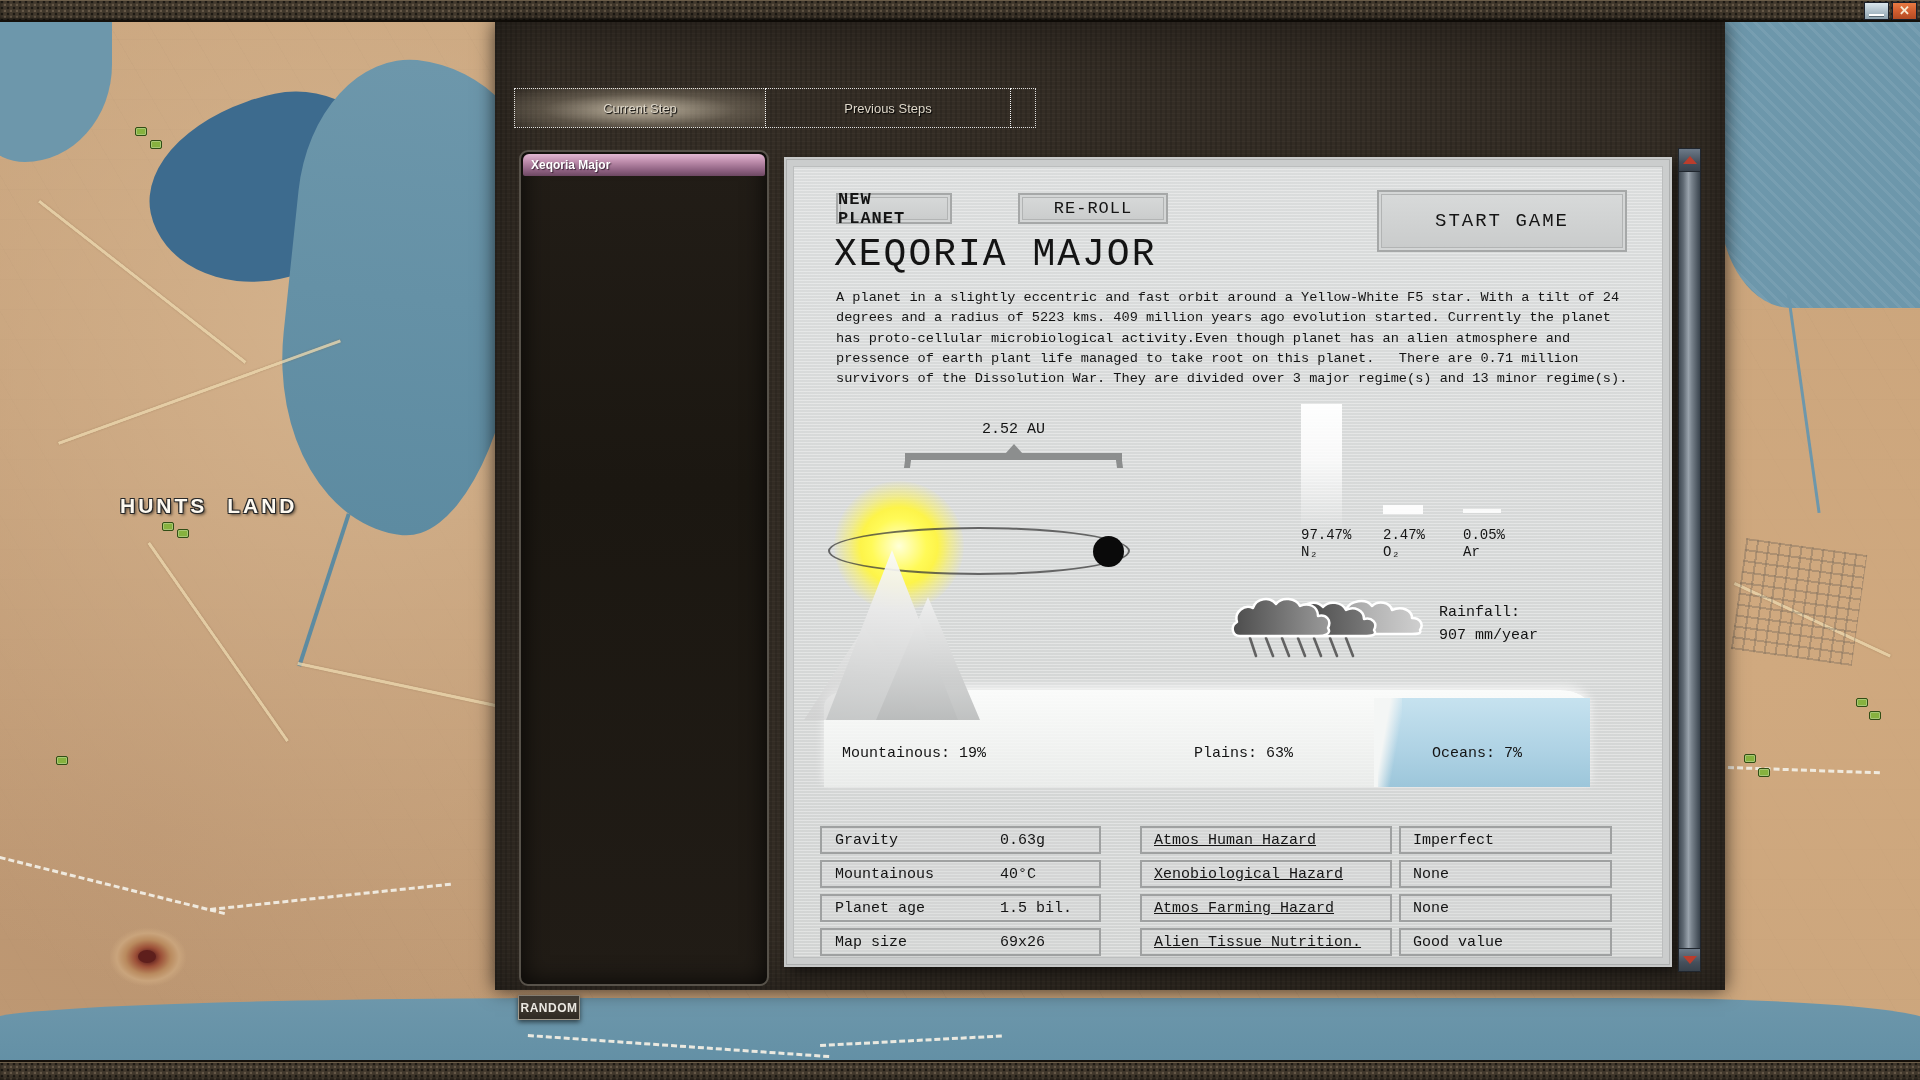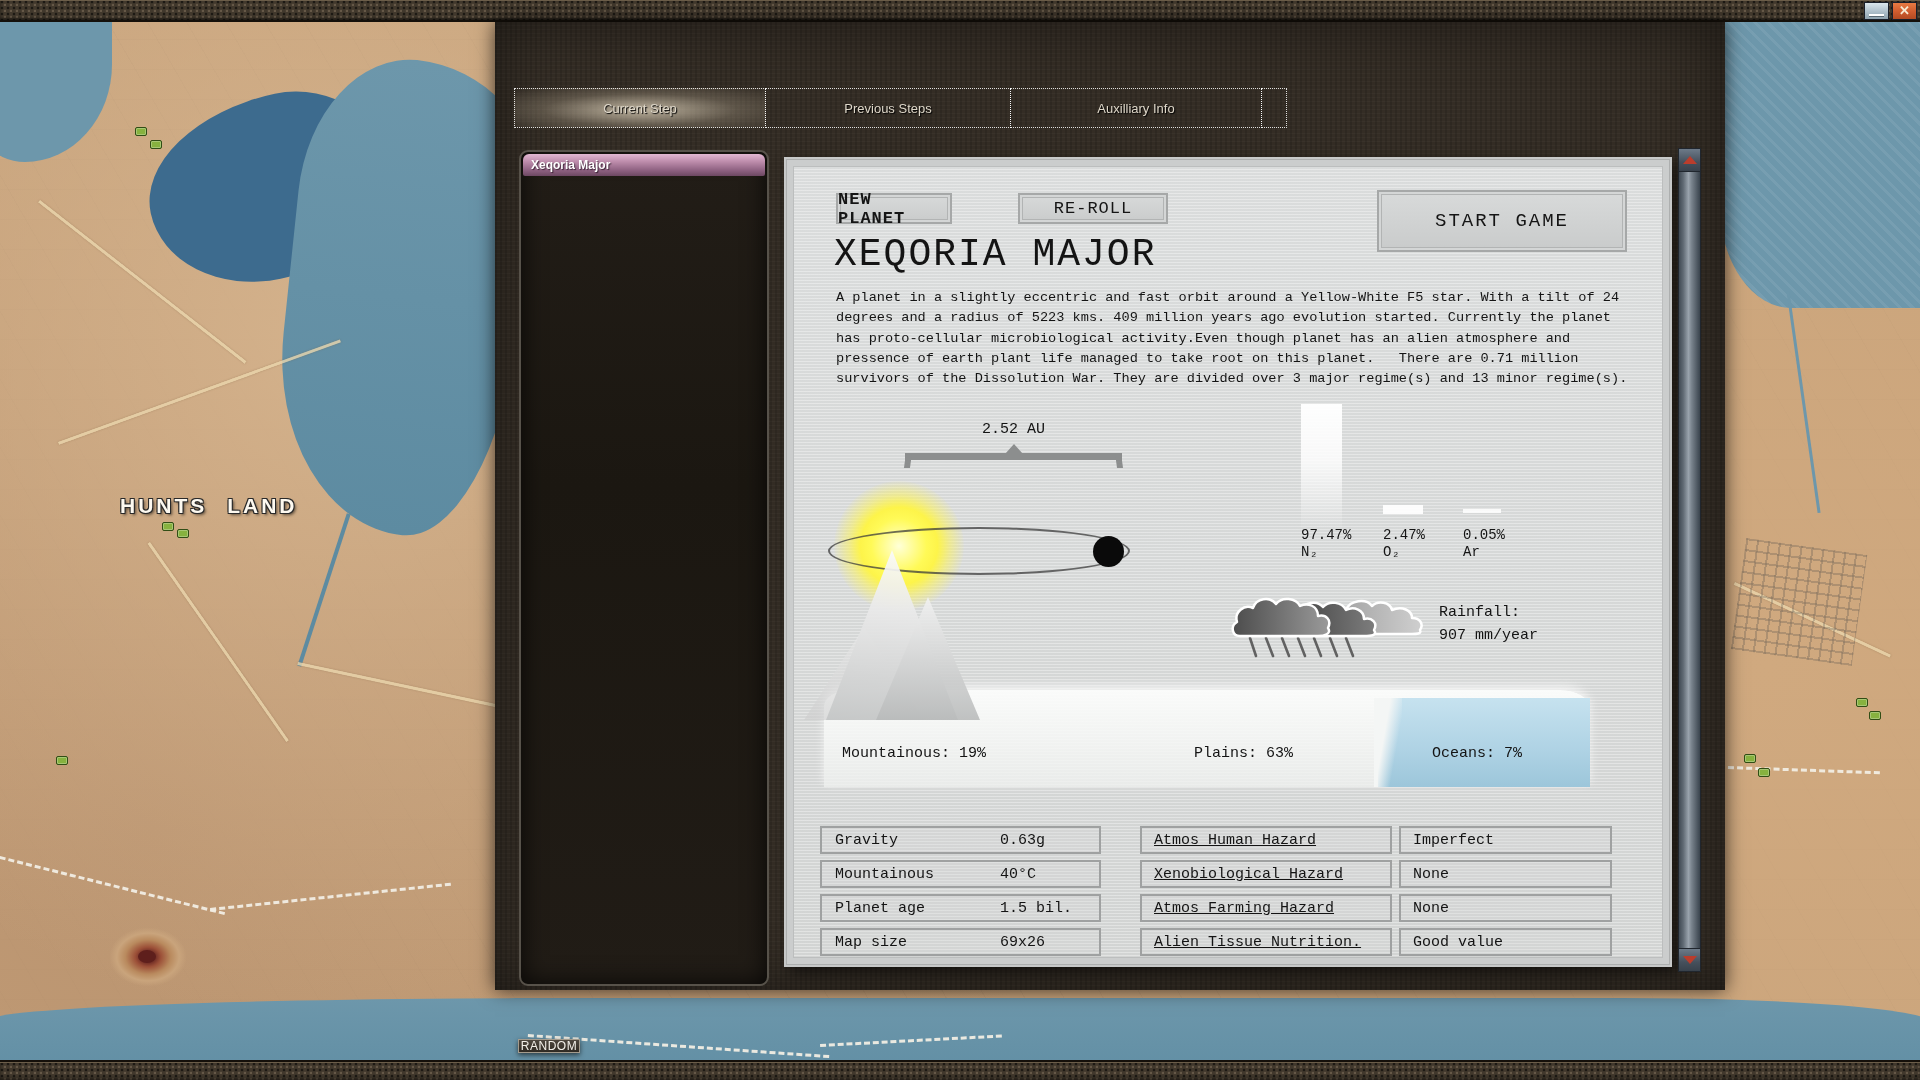--- a/index.html
+++ b/index.html
@@ -71,24 +71,24 @@
   .win-btn { position:absolute; top:2px; width:25px; height:18px; border:1px solid #1a1f2a; }
   .btn-min { right:31px; background:linear-gradient(180deg,#dbe6ec 0%,#aebfca 55%,#8fa2ae 100%); }
   .btn-min .bar { position:absolute; left:4px; right:4px; bottom:3px; height:2px;
     background:#fff; box-shadow:0 1px 0 #5a6a74; }
   .btn-close { right:3px; background:linear-gradient(180deg,#e87b43 0%,#cf5b2e 55%,#b24a22 100%);
     color:#f7ead2; font-weight:bold; font-size:13px; line-height:16px; text-align:center; }
   .mini-btn { position:absolute; left:1632px; top:26px; width:66px; height:27px; border-radius:5px;
     background:linear-gradient(180deg,#a89e92 0%,#6e655a 40%,#4a433a 100%); border:1px solid #241f19;
     color:#fff; font-weight:bold; font-size:13px; display:flex; align-items:center; justify-content:center;
     text-shadow:1px 1px 2px #000; box-shadow:inset 0 1px 1px rgba(255,255,255,.4), 0 2px 4px rgba(0,0,0,.5); }
-  .random-btn { position:absolute; left:518px; top:995px; width:62px; height:14px;
+  .random-btn { position:absolute; left:518px; top:995px; width:62px; height:25px;
     background:linear-gradient(180deg,#4e473e,#2f2a23); border:1px solid #a49c8e; color:#f2efe8;
-    font-weight:normal; font-size:12px; letter-spacing:.5px; display:flex; align-items:center;
-    justify-content:center; box-shadow:0 2px 5px rgba(0,0,0,.6);margin-top:44px; }
+    font-weight:bold; font-size:12px; letter-spacing:.5px; display:flex; align-items:center;
+    justify-content:center; box-shadow:0 2px 5px rgba(0,0,0,.6); }
 
   
   .main-panel { position:absolute; left:495px; top:22px; width:1230px; height:968px;
     background-color:#342d25;
     background-image:repeating-linear-gradient(90deg, rgba(0,0,0,.12) 0 2px, transparent 2px 5px),
                      repeating-linear-gradient(0deg, rgba(255,255,255,.025) 0 1px, transparent 1px 4px);
     box-shadow:0 0 18px rgba(0,0,0,.7), inset 0 0 60px rgba(0,0,0,.45); }
 
   .tabs { position:absolute; left:19px; top:66px; height:40px; display:flex; }
   .tab { border:1px dotted rgba(255,255,255,.85); margin-left:-1px; display:flex; align-items:center;
@@ -237,21 +237,20 @@
   </div>
   <div class="win-btn btn-close">✕</div>
   <div class="mini-btn">MINI</div>
   <div class="random-btn">RANDOM</div>
 
   <div class="main-panel">
 
     <div class="tabs">
       <div class="tab active tw1">Current Step</div>
       <div class="tab tw2">Previous Steps</div>
-      <div class="tab tw3">Auxilliary Info</div>
       <div class="tab tstub"></div>
     </div>
 
     <div class="sidebar">
       <div class="sidebar-header">Xeqoria Major</div>
     </div>
 
     <div class="dialog">
 
       <div class="paper-btn btn-new">NEW PLANET</div>

